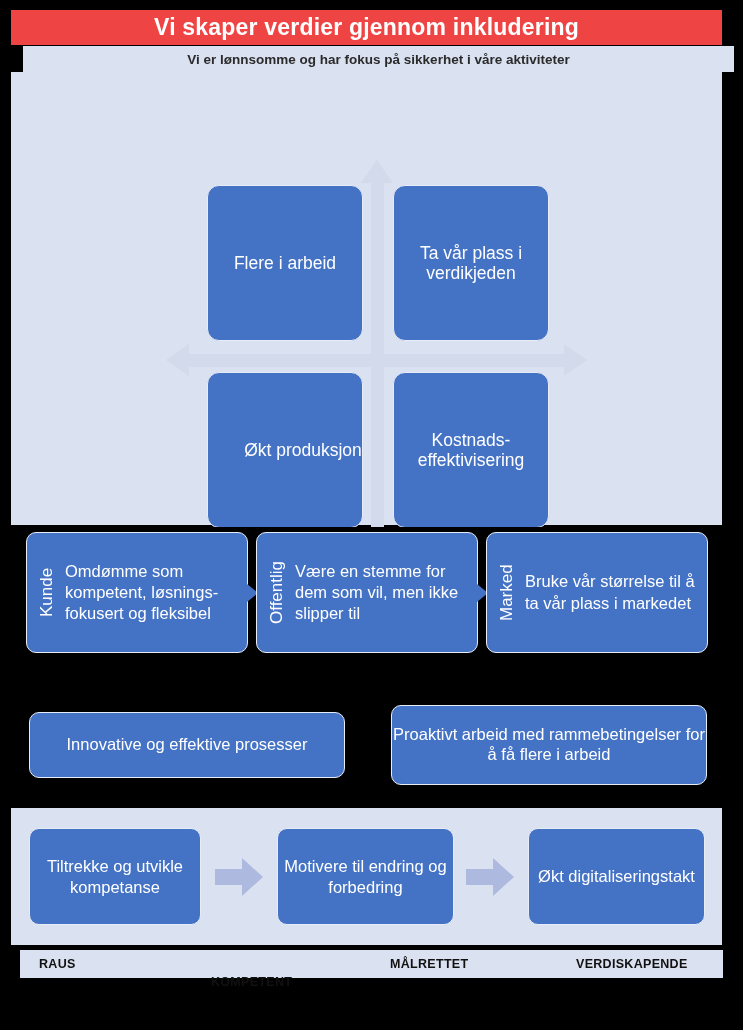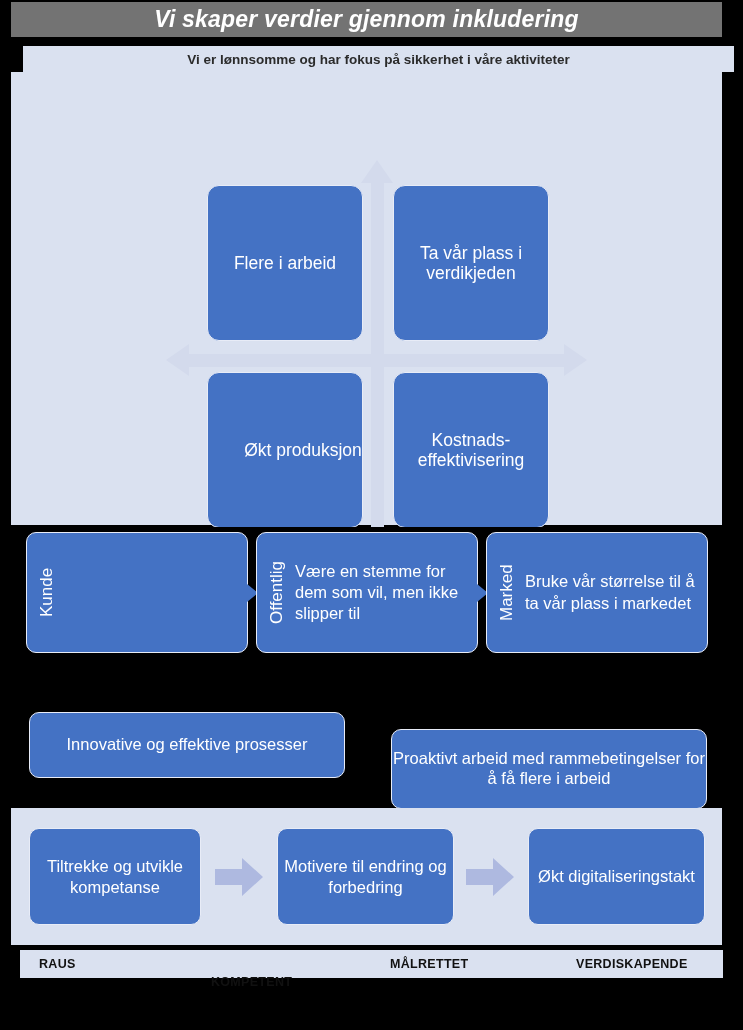--- a/index.html
+++ b/index.html
@@ -26,23 +26,23 @@
     display:flex;
     align-items:center;
     justify-content:center;
     text-align:center;
     box-sizing:border-box;
     line-height:1.16;
   }
 
   
   #titlebar{
-    position:absolute;left:11px;top:2px;width:711px;height:35px;
-    background:#737373;
-    display:flex;align-items:center;justify-content:center;font-style:italic;
+    position:absolute;left:11px;top:10px;width:711px;height:35px;
+    background:#ef4444;
+    display:flex;align-items:center;justify-content:center;
   }
   #titlebar .t{
     color:#ffffff;font-size:23px;font-weight:bold;letter-spacing:.2px;
   }
   #subtitlebar{
     position:absolute;left:11px;top:46px;width:711px;height:26px;
     background:#dae1f0;
     display:flex;align-items:center;justify-content:center;margin-left:12px;
   }
   #subtitlebar .s{
@@ -97,21 +97,21 @@
   #chev-2{left:477px;}
 
   
   #band-proc{position:absolute;left:11px;top:658px;width:711px;height:142px;background:#000000;}
   .proc{
     position:absolute;background:#4472c4;border:1px solid #e8ecf7;border-radius:10px;
     color:#ffffff;display:flex;align-items:center;justify-content:center;
     text-align:center;box-sizing:border-box;line-height:1.2;
   }
   #proc-1{left:29px;top:712px;width:316px;height:66px;font-size:16.5px;}
-  #proc-2{left:391px;top:705px;width:316px;height:80px;font-size:16.5px;margin-top:24px;}
+  #proc-2{left:391px;top:705px;width:316px;height:80px;font-size:16.5px;}
 
   
   #band-people{position:absolute;left:11px;top:808px;width:711px;height:137px;background:#dae1f0;}
   .pbox{
     position:absolute;top:828px;height:97px;
     background:#4472c4;border:1px solid #e8ecf7;border-radius:10px;
     color:#ffffff;display:flex;align-items:center;justify-content:center;
     text-align:center;box-sizing:border-box;font-size:16.5px;line-height:1.22;
   }
   #p-1{left:29px;width:172px;}
@@ -158,20 +158,21 @@
     <div class="bluebox quad" id="q-tl">Flere i arbeid</div>
     <div class="bluebox quad" id="q-tr">Ta vår plass i verdikjeden</div>
     <div class="bluebox quad" id="q-bl">Økt produksjon</div>
     <div class="bluebox quad" id="q-br">Kostnads-effektivisering</div>
   </div>
 
   <div id="band-stake"></div>
 
   <div class="stake" id="stake-1">
     <div class="vlabel">Kunde</div>
+    <div class="stxt">Omdømme som kompetent, løsnings-fokusert og fleksibel</div>
   </div>
   <div class="chev" id="chev-1"></div>
 
   <div class="stake" id="stake-2">
     <div class="vlabel">Offentlig</div>
     <div class="stxt">Være en stemme for dem som vil, men ikke slipper til</div>
   </div>
   <div class="chev" id="chev-2"></div>
 
   <div class="stake" id="stake-3">

